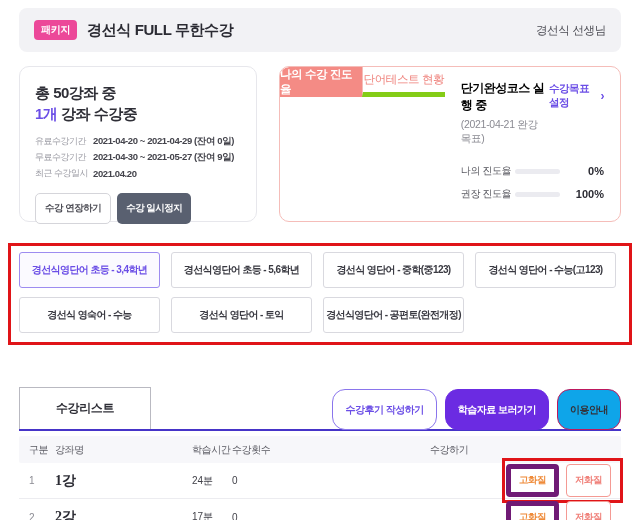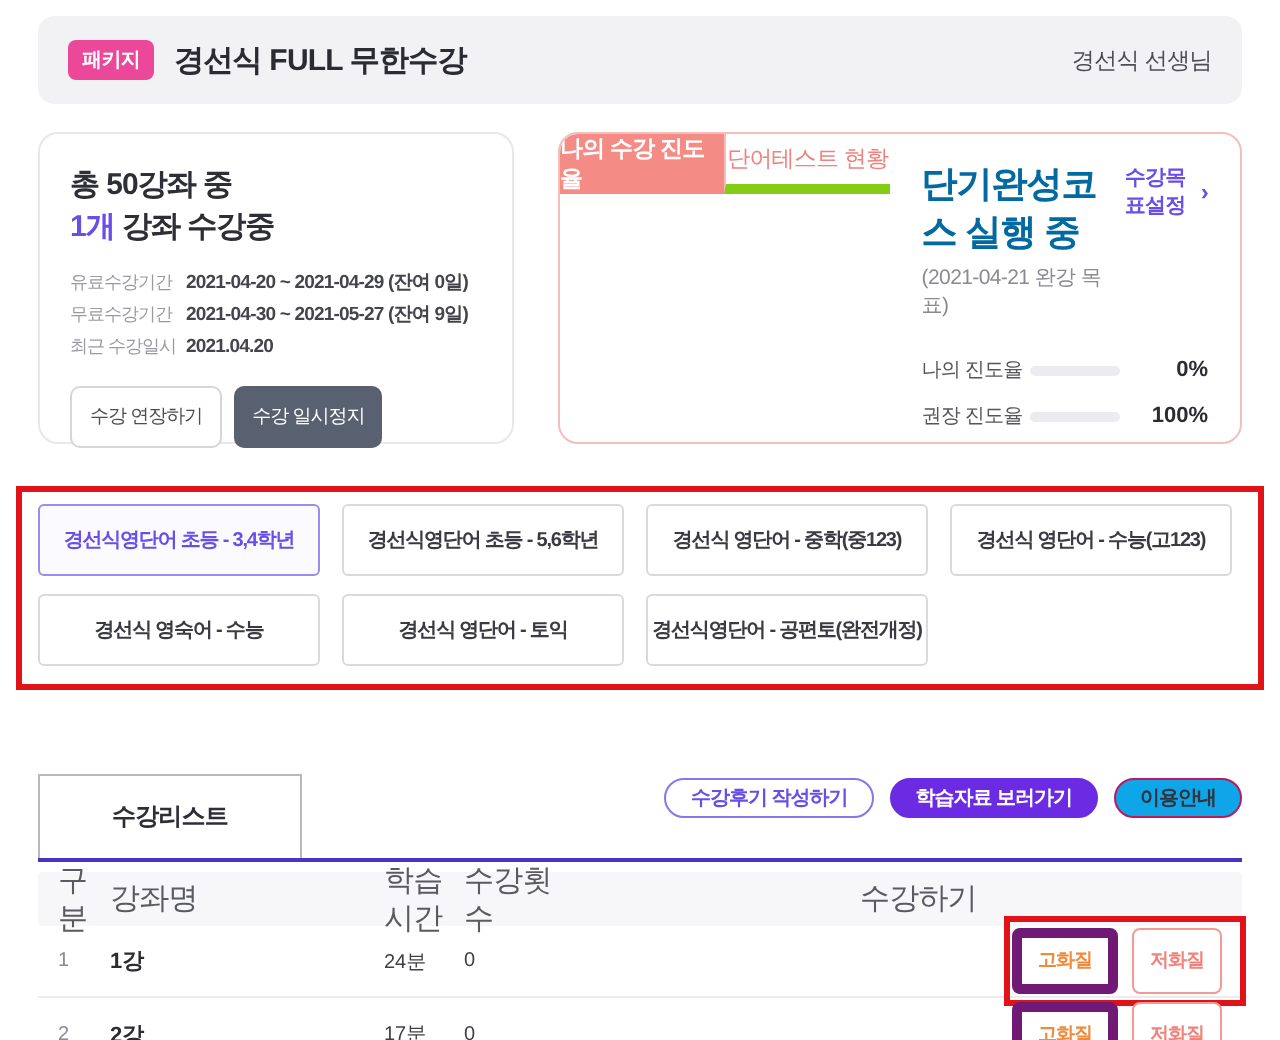--- a/index.html
+++ b/index.html
@@ -29,40 +29,40 @@
     width:238px; height:156px; border:1px solid #e7e7ec;
     padding:15px 6px 0 15px;
   }
   .headline { font-size:15px; font-weight:bold; color:#2e2e36; line-height:21px; letter-spacing:-0.5px; }
   .headline .hl { color:#6b4ee6; }
   .info-rows { margin-top:11px; }
   .info-row { display:flex; align-items:center; margin-top:3px; white-space:nowrap; }
   .info-label { width:58px; font-size:9px; color:#9a9aa3; letter-spacing:-0.5px; flex:none; }
   .info-value { font-size:9.5px; font-weight:600; color:#44444c; letter-spacing:-0.4px; }
   .left-buttons { display:flex; gap:6px; margin-top:13px; }
-  .btn { border:none; border-radius:5px; font-size:9.5px; font-weight:normal; padding:8px 9px;
+  .btn { border:none; border-radius:5px; font-size:9.5px; font-weight:bold; padding:8px 9px;
          letter-spacing:-0.5px; cursor:pointer; font-family:inherit; white-space:nowrap; }
   .btn.outline { background:#fff; border:1px solid #d5d5da; color:#4c4c54; }
   .btn.dark    { background:#596070; color:#fff; }
   .btn.purple  { background:#6b2be2; color:#fff; }
 
   .card.right {
     flex:1; height:156px; border:1px solid #f5bdb9; overflow:hidden;
     display:flex; flex-direction:row;
   }
   .tabs { display:flex; height:30px; flex:none; }
   .tab {
     flex:1; display:flex; align-items:center; justify-content:center;
     font-size:11.5px; letter-spacing:-0.4px; cursor:pointer;
   }
   .tab.active { background:#f48b85; color:#fff; font-weight:bold; border-top-left-radius:9px; }
   .tab.idle { background:#fff; color:#ef827c; border-bottom:5px solid #84cc16; border-left:1px solid #f5bdb9; }
   .card-body { padding:13px 16px 0 16px; }
   .cb-top { display:flex; align-items:flex-start; }
-  .course-status { font-size:18px; font-weight:bold; color:#0369a1; letter-spacing:-0.5px; }
+  .course-status { font-size:12px; font-weight:bold; color:#000000; letter-spacing:-0.5px; }
   .course-goal { font-size:10.5px; color:#8a8a92; margin-top:4px; letter-spacing:-0.3px; }
   .goal-link { margin-left:auto; font-size:10.5px; font-weight:bold; color:#6b4ee6;
                letter-spacing:-0.4px; cursor:pointer; display:flex; align-items:center; gap:4px; margin-top:2px;}
   .goal-link .chev { font-size:12px; }
   .progress-rows { margin-top:18px; }
   .p-row { display:flex; align-items:center; margin-top:9px; }
   .p-label { width:54px; font-size:10px; color:#55555d; letter-spacing:-0.4px; flex:none; }
   .p-track { flex:1; height:5px; background:#ebebf0; border-radius:3px; margin-right:10px; overflow:hidden; }
   .p-fill { height:5px; background:#5b16d9; border-radius:3px; width:0; }
   .p-val { width:34px; text-align:right; font-size:11px; font-weight:bold; color:#2b2b33; flex:none; }
@@ -85,45 +85,45 @@
   .cat-btn.active { color:#6b4ee6; border-color:#9d8cf0; background:#fbfaff; }
 
   
   .list-header { display:flex; margin-top:42px; height:42px; }
   .list-tab {
     width:132px; background:#fff; border:1px solid #b9b9c1; border-bottom:none;
     display:flex; align-items:center; justify-content:center;
     font-size:12px; font-weight:bold; color:#2e2e36; letter-spacing:-0.4px; cursor:pointer;
   }
   .list-actions { margin-left:auto; display:flex; gap:8px; align-self:flex-start; margin-top:2px; }
-  .pill { height:20px; border-radius:13px; font-size:10px; font-weight:bold; padding:0 12px;
+  .pill { height:41px; border-radius:13px; font-size:10px; font-weight:bold; padding:0 12px;
           letter-spacing:-0.5px; cursor:pointer; font-family:inherit; }
   .pill.outline-purple { background:#fff; border:1px solid #8a75ec; color:#6b4ee6; }
   .pill.solid-purple   { background:#6b2be2; border:1px solid #6b2be2; color:#fff; }
   .pill.outline-gray   { background:#0ea5e9; border:1px solid #be185d; color:#33333b; }
   .purple-line { height:2px; background:#4634c8; }
 
   
   .thead {
     margin-top:5px; height:27px; background:#f7f7fa; border-radius:2px;
     display:flex; align-items:center; padding:0 10px;
-    font-size:15px; color:#5a5a62; letter-spacing:-0.4px;
+    font-size:10px; color:#5a5a62; letter-spacing:-0.4px;
   }
   .c-no { width:26px; flex:none; }
   .c-name { width:137px; flex:none; }
   .c-time { width:40px; flex:none; }
   .c-count { width:50px; flex:none; }
   .c-act { flex:1; padding-left:148px; }
   .trow {
     height:36px; display:flex; align-items:center; padding:0 10px;
     border-bottom:1px solid #ececf0; font-size:10px; color:#3f3f47;
   }
   .trow:last-child { border-bottom:none; }
   .trow .c-no { color:#8b8b93; }
-  .trow .c-name { font-size:11px; font-weight:bold; color:#2b2b33; }
+  .trow .c-name { font-size:14px; font-weight:bold; color:#2b2b33;font-family:Liberation Serif, serif; }
   .trow .c-act { display:flex; justify-content:flex-end; padding-left:0; }
   .actions { position:relative; display:flex; gap:7px; }
   .qbtn { background:#fff; border-radius:4px; font-size:9.5px; font-weight:bold;
           padding:5px 8px; letter-spacing:-0.5px; cursor:pointer; font-family:inherit; }
   .qbtn.hd { border:5px solid #701a75; color:#ef8b3a; }
   .qbtn.sd { border:1px solid #f49a94; color:#f0837c; }
   .ring { position:absolute; top:-6px; bottom:-6px; left:-4px; right:-12px;
           border:3px solid #e01418; pointer-events:none; }
 </style>
 </head>

